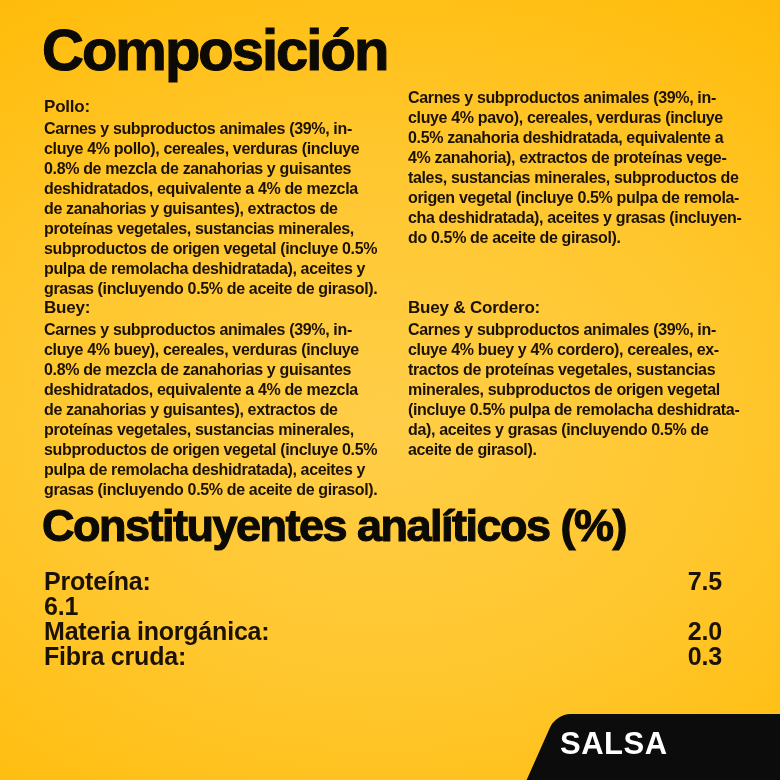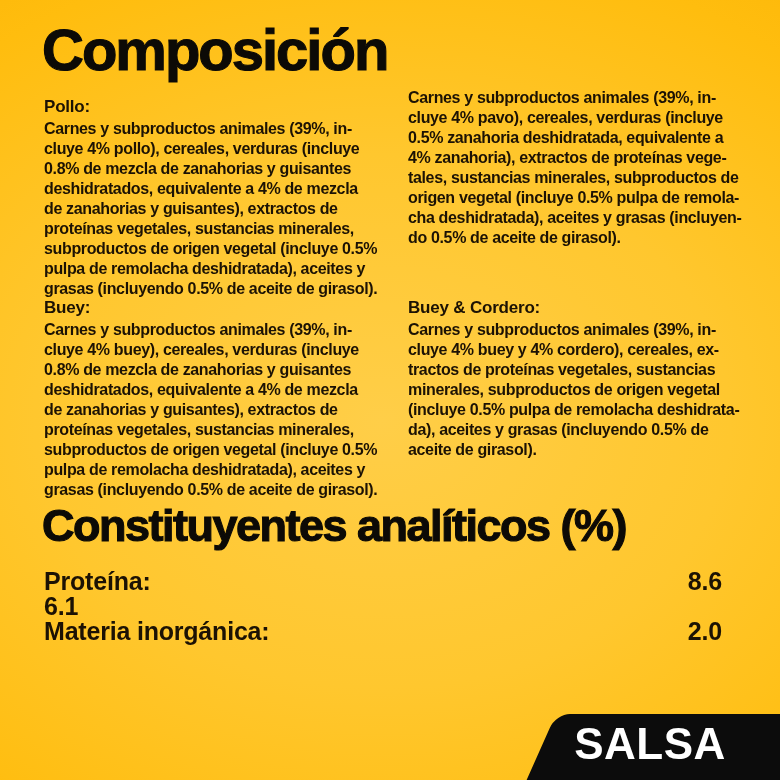--- a/index.html
+++ b/index.html
@@ -44,22 +44,22 @@
     letter-spacing: -0.2px;
   }
   .salsa-shape {
     position: absolute; left: 556px; top: 714px; width: 300px; height: 80px;
     background: #0c0c0c;
     transform: skewX(-24deg); transform-origin: top left;
     border-top-left-radius: 14px;
   }
   .salsa-label {
     position: absolute; left: 560px; top: 722px; width: 180px;
-    text-align: center; color: #ffffff;
-    font-size: 44px; font-weight: bold; line-height: 44px; letter-spacing: 0.5px;
+    text-align: left; color: #ffffff;
+    font-size: 31px; font-weight: bold; line-height: 44px; letter-spacing: 0.5px;
   }
 </style>
 </head>
 <body>
 
 <div class="page">
 
   <h1 class="big-title" id="composition-title">Composición</h1>
 
   <section class="sec" id="sec-pollo">
@@ -108,27 +108,31 @@
 (incluye 0.5% pulpa de remolacha deshidrata-
 da), aceites y grasas (incluyendo 0.5% de
 aceite de girasol).</div>
   </section>
 
   <h2 class="big-title" id="analytical-title">Constituyentes analíticos (%)</h2>
 
   <div class="analytical-table">
     <div class="row">
       <span class="lbl">Proteína:</span>
-      <span class="val">8.6</span>
+      <span class="val">7.5</span>
     </div>
     <div class="row">
       <span class="val">6.1</span>
     </div>
     <div class="row">
       <span class="lbl">Materia inorgánica:</span>
       <span class="val">2.0</span>
+    </div>
+    <div class="row">
+      <span class="lbl">Fibra cruda:</span>
+      <span class="val">0.3</span>
     </div>
   </div>
 
   <div class="salsa-shape"></div>
   <div class="salsa-label">SALSA</div>
 
 </div>
 
 </body></html>

